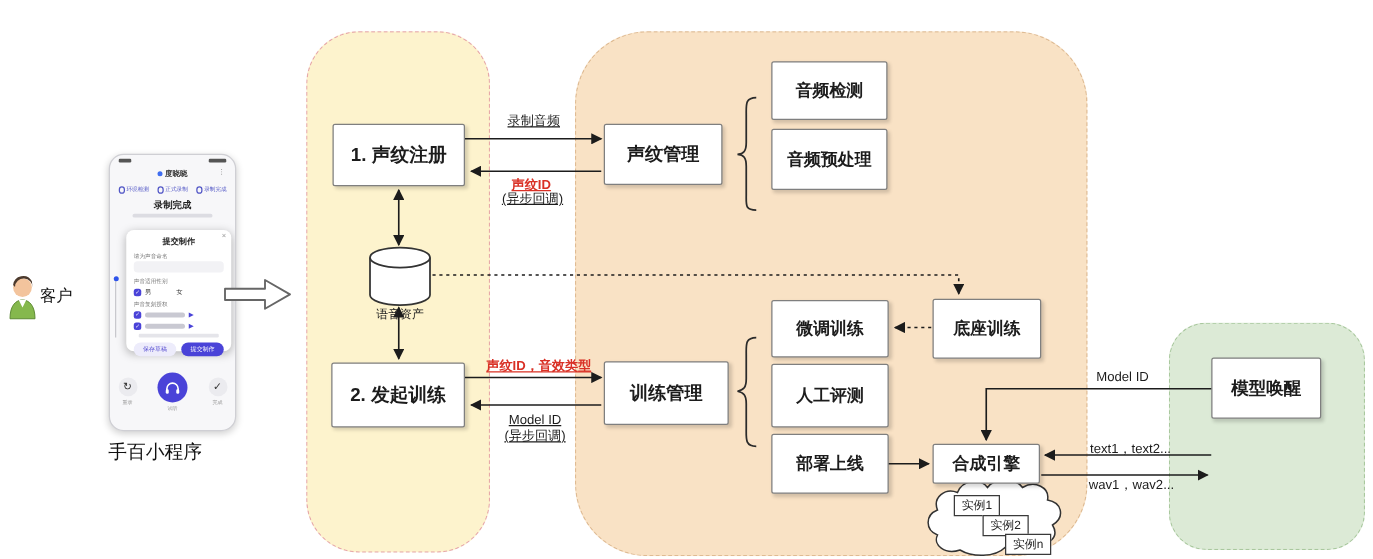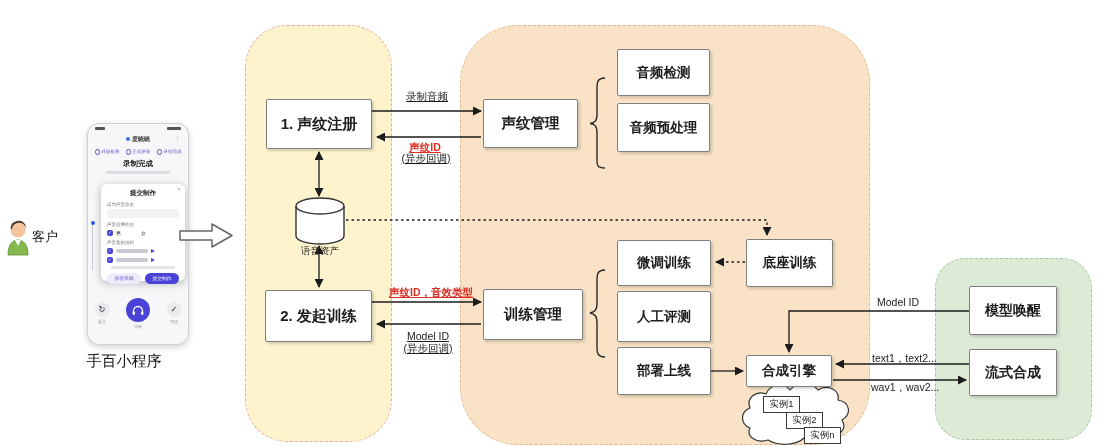--- a/index.html
+++ b/index.html
@@ -155,21 +155,20 @@
   <div class="node" style="left:617px;top:103px;width:93px;height:49px;font-size:13.5px">音频预处理</div>
   <div class="node" style="left:617px;top:49px;width:93px;height:47px;font-size:13.5px">音频检测</div>
   <div class="node" style="left:265px;top:290px;width:107px;height:52px;font-size:15px">2. 发起训练</div>
   <div class="node" style="left:617px;top:240px;width:94px;height:46px;font-size:13.5px">微调训练</div>
   <div class="node" style="left:483px;top:289px;width:100px;height:51px;font-size:14.5px">训练管理</div>
   <div class="node" style="left:617px;top:291px;width:94px;height:51px;font-size:13.5px">人工评测</div>
   <div class="node" style="left:617px;top:347px;width:94px;height:48px;font-size:13.5px">部署上线</div>
   <div class="node" style="left:746px;top:239px;width:87px;height:48px;font-size:13.5px">底座训练</div>
   <div class="node" style="left:746px;top:355px;width:86px;height:32px;font-size:13.5px">合成引擎</div>
   <div class="node" style="left:969px;top:286px;width:88px;height:49px;font-size:14px">模型唤醒</div>
-  <div class="node" style="left:969px;top:349px;width:88px;height:47px;font-size:14px">流式合成</div>
 
   <div class="cyl-lbl">语音资产</div>
 
   <div class="inst" style="left:763px;top:396px;width:35px;height:15px">实例1</div>
   <div class="inst" style="left:786px;top:412px;width:35px;height:15px">实例2</div>
   <div class="inst" style="left:804px;top:427px;width:35px;height:15px">实例n</div>
 
   <svg class="layer" width="1098" height="447" style="z-index:4">
     <defs>
       <marker id="m" markerUnits="userSpaceOnUse" markerWidth="9" markerHeight="9" refX="8" refY="4.5" orient="auto-start-reverse">

